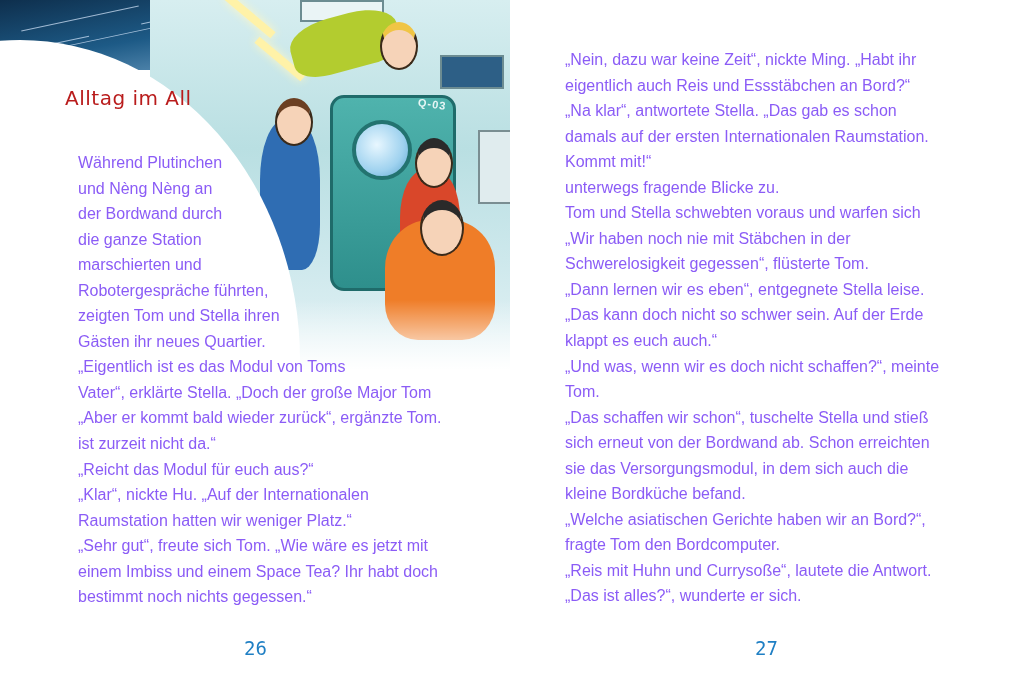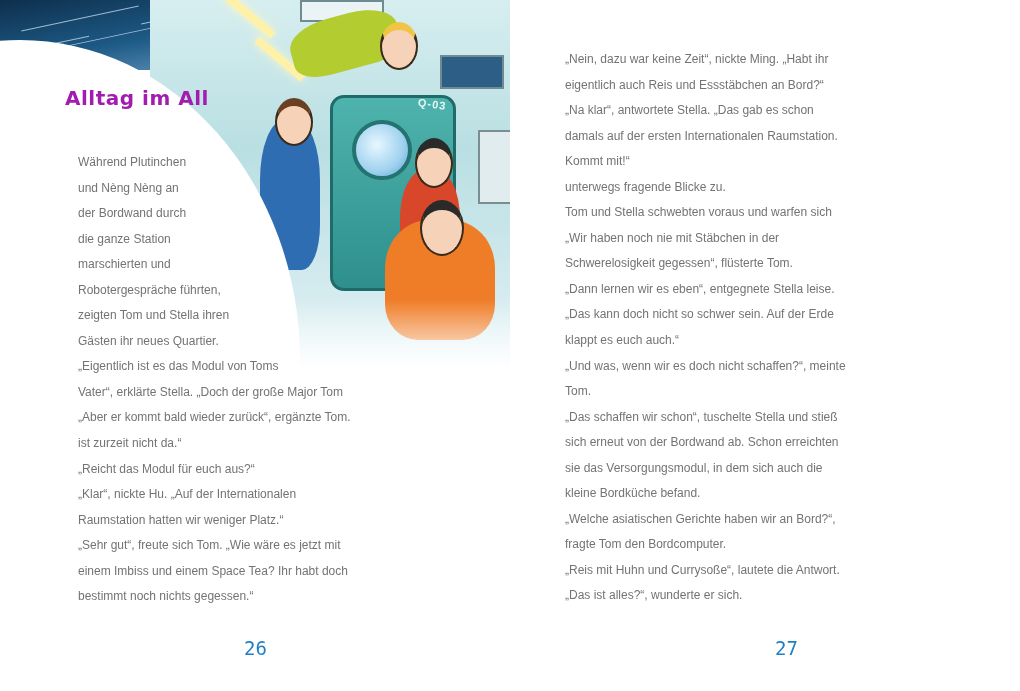--- a/index.html
+++ b/index.html
@@ -62,33 +62,32 @@
     .hair-brown { border-top: 8px solid #6b3f22; }
     .hair-black { border-top: 10px solid #2a2a2a; }
     .hair-blond { border-top: 8px solid #f0c545; }
     .side-console {
       position: absolute; left: 478px; top: 130px; width: 30px; height: 70px; background: #e0ecee;
       border: 2px solid #7a8e92;
     }
 
     
     .chapter-title {
-      position: absolute; left: 65px; top: 86px; font-size: 20px; color: #a21caf; letter-spacing: 0.5px;
+      position: absolute; left: 65px; top: 86px; font-size: 20px; color: #b91c1c; letter-spacing: 0.5px;
       font-family: "DejaVu Sans", sans-serif;
-      font-weight: bold;
     }
-    .text-block { position: absolute; font-size: 12px; line-height: 25.55px; color: #737373; }
+    .text-block { position: absolute; font-size: 16px; line-height: 25.55px; color: #8b5cf6; }
     .text-block .line { white-space: nowrap; height: 25.55px; }
     .left-text { left: 66px; top: 150px; margin-left: 12px; }
     .right-text { left: 565px; top: 47px; }
     .page-number {
       position: absolute; top: 637px; font-size: 19px; color: #1f7fc4; font-family: "DejaVu Sans Mono", monospace;
     }
     .pn-left { left: 244px; }
-    .pn-right { left: 755px; margin-left: 20px; }
+    .pn-right { left: 755px; }
   </style>
 </head>
 <body>
 
 <div class="page page-left">
   <div class="illustration">
     <div class="space-bg">
       <div class="streak" style="left:20px;top:18px;width:120px;"></div>
       <div class="streak" style="left:60px;top:30px;width:160px;"></div>
       <div class="streak" style="left:140px;top:12px;width:110px;"></div>

